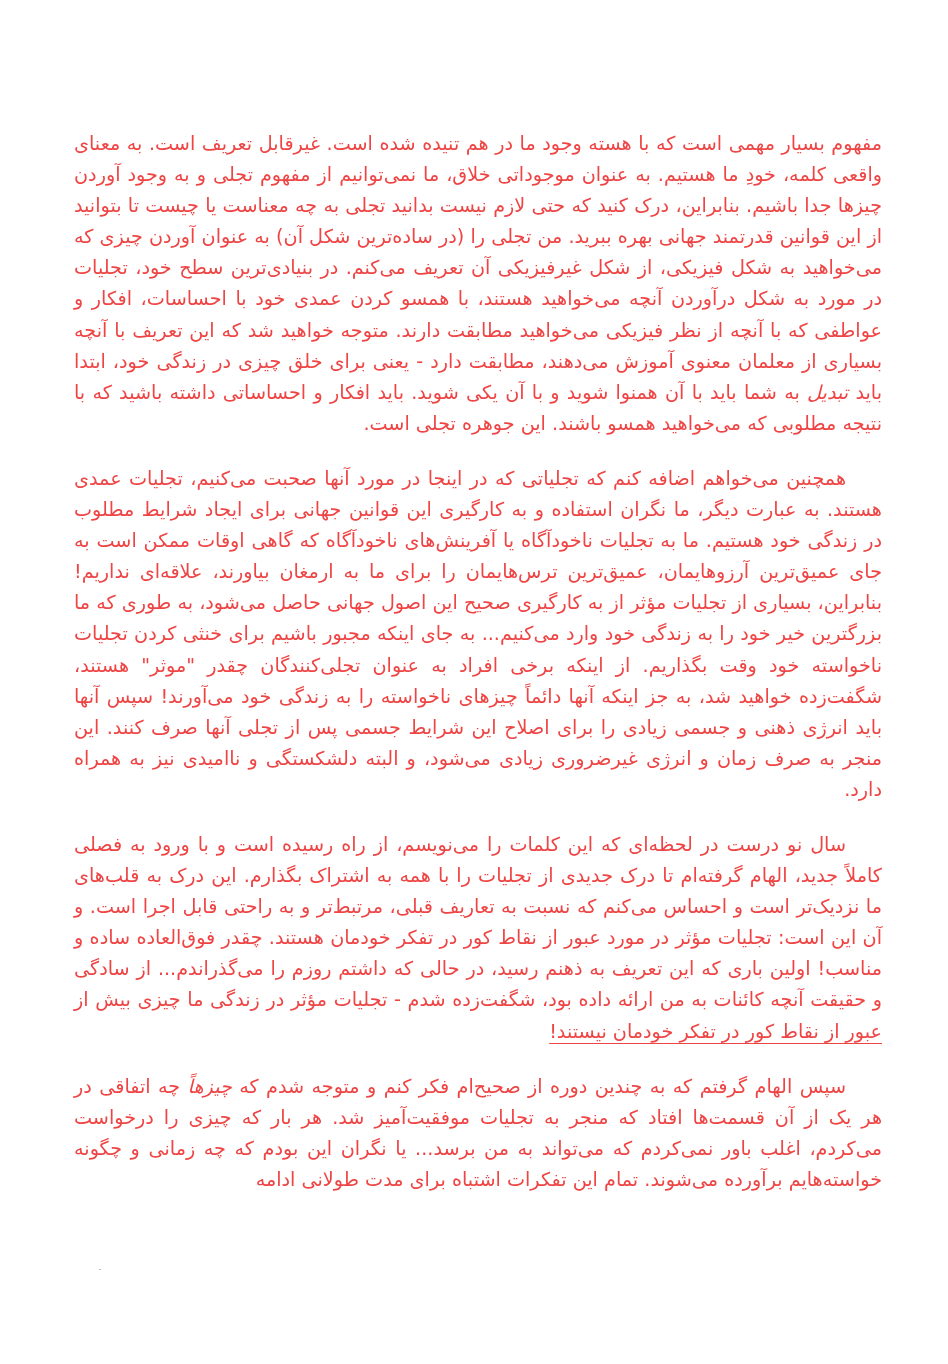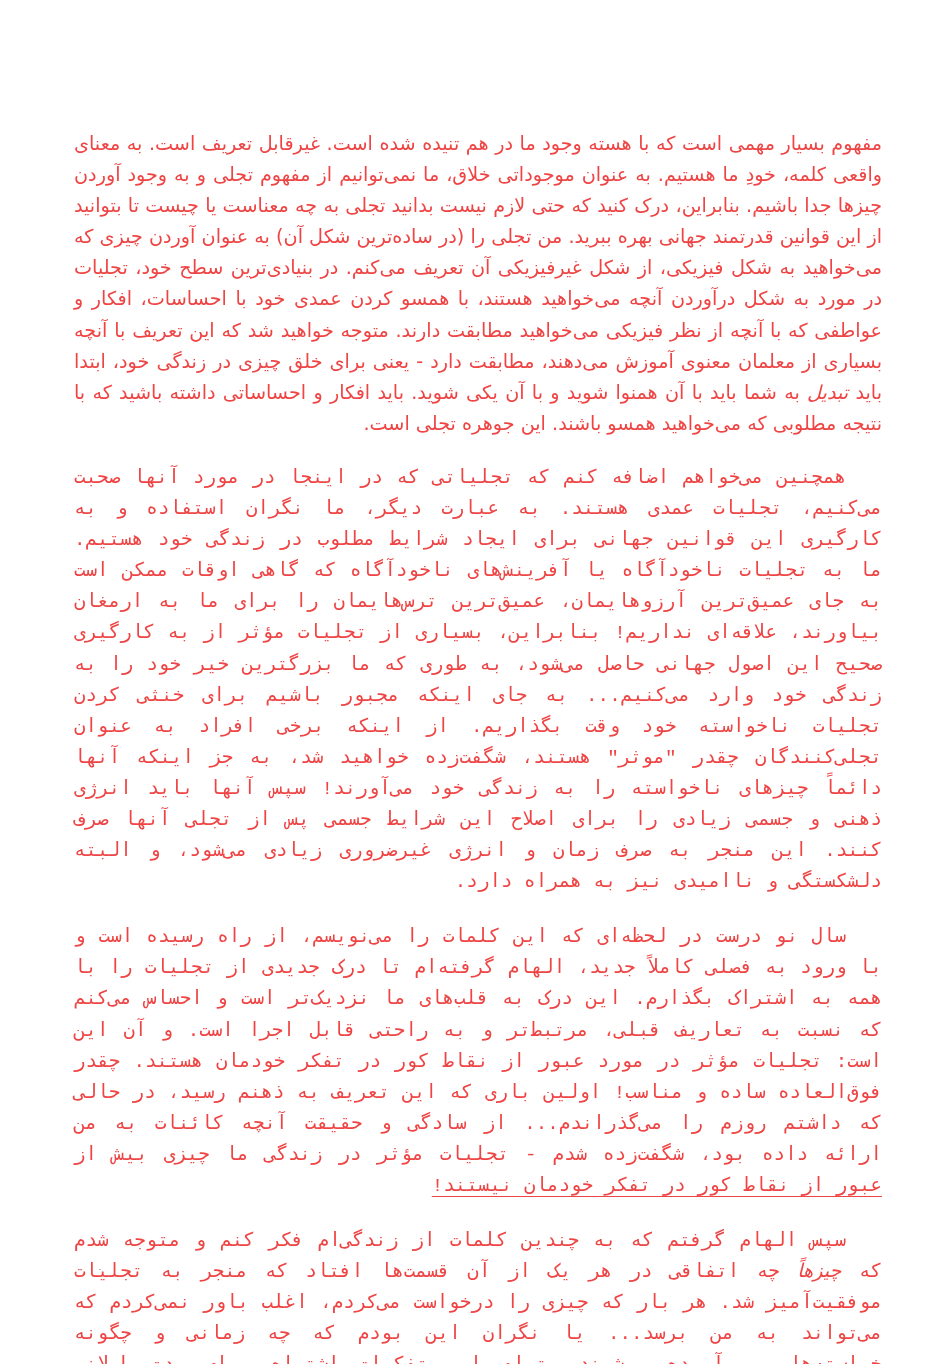--- a/index.html
+++ b/index.html
@@ -27,21 +27,20 @@
     .para {
       margin: 0;
       text-align: justify;
       text-align-last: right;
     }
     .para + .para {
       margin-top: 24px;
     }
     .indent {
       text-indent: 36px;
-      font-family: Liberation Mono, monospace;
     }
     .italic {
       font-style: italic;
     }
     .underline {
       text-decoration: underline;
       text-underline-offset: 5px;
     }
     .speck {
       position: absolute;
@@ -63,18 +62,18 @@
 
   <p class="para indent">
     <span>همچنین می‌خواهم اضافه کنم که تجلیاتی که در اینجا در مورد آنها صحبت می‌کنیم، تجلیات عمدی هستند. به عبارت دیگر، ما نگران استفاده و به کارگیری این قوانین جهانی برای ایجاد شرایط مطلوب در زندگی خود هستیم. ما به تجلیات ناخودآگاه یا آفرینش‌های ناخودآگاه که گاهی اوقات ممکن است به جای عمیق‌ترین آرزوهایمان، عمیق‌ترین ترس‌هایمان را برای ما به ارمغان بیاورند، علاقه‌ای نداریم! بنابراین، بسیاری از تجلیات مؤثر از به کارگیری صحیح این اصول جهانی حاصل می‌شود، به طوری که ما بزرگترین خیر خود را به زندگی خود وارد می‌کنیم... به جای اینکه مجبور باشیم برای خنثی کردن تجلیات ناخواسته خود وقت بگذاریم. از اینکه برخی افراد به عنوان تجلی‌کنندگان چقدر "موثر" هستند، شگفت‌زده خواهید شد، به جز اینکه آنها دائماً چیزهای ناخواسته را به زندگی خود می‌آورند! سپس آنها باید انرژی ذهنی و جسمی زیادی را برای اصلاح این شرایط جسمی پس از تجلی آنها صرف کنند. این منجر به صرف زمان و انرژی غیرضروری زیادی می‌شود، و البته دلشکستگی و ناامیدی نیز به همراه دارد.</span>
   </p>
 
   <p class="para indent">
     <span>سال نو درست در لحظه‌ای که این کلمات را می‌نویسم، از راه رسیده است و با ورود به فصلی کاملاً جدید، الهام گرفته‌ام تا درک جدیدی از تجلیات را با همه به اشتراک بگذارم. این درک به قلب‌های ما نزدیک‌تر است و احساس می‌کنم که نسبت به تعاریف قبلی، مرتبط‌تر و به راحتی قابل اجرا است. و آن این است: تجلیات مؤثر در مورد عبور از نقاط کور در تفکر خودمان هستند. چقدر فوق‌العاده ساده و مناسب! اولین باری که این تعریف به ذهنم رسید، در حالی که داشتم روزم را می‌گذراندم... از سادگی و حقیقت آنچه کائنات به من ارائه داده بود، شگفت‌زده شدم - تجلیات مؤثر در زندگی ما چیزی بیش از </span><span class="underline">عبور از نقاط کور در تفکر خودمان نیستند!</span>
   </p>
 
   <p class="para indent">
-    <span>سپس الهام گرفتم که به چندین کلمات از زندگی‌ام فکر کنم و متوجه شدم که </span><span class="italic">چیزهاً</span><span> چه اتفاقی در هر یک از آن قسمت‌ها افتاد که منجر به تجلیات موفقیت‌آمیز شد. هر بار که چیزی را درخواست می‌کردم، اغلب باور نمی‌کردم که می‌تواند به من برسد... یا نگران این بودم که چه زمانی و چگونه خواسته‌هایم برآورده می‌شوند. تمام این تفکرات اشتباه برای مدت طولانی ادامه</span>
+    <span>سپس الهام گرفتم که به چندین دوره از صحیح‌ام فکر کنم و متوجه شدم که </span><span class="italic">چیزهاً</span><span> چه اتفاقی در هر یک از آن قسمت‌ها افتاد که منجر به تجلیات موفقیت‌آمیز شد. هر بار که چیزی را درخواست می‌کردم، اغلب باور نمی‌کردم که می‌تواند به من برسد... یا نگران این بودم که چه زمانی و چگونه خواسته‌هایم برآورده می‌شوند. تمام این تفکرات اشتباه برای مدت طولانی ادامه</span>
   </p>
 
 </div>
 
 <div class="speck"></div>
 
 </body></html>

